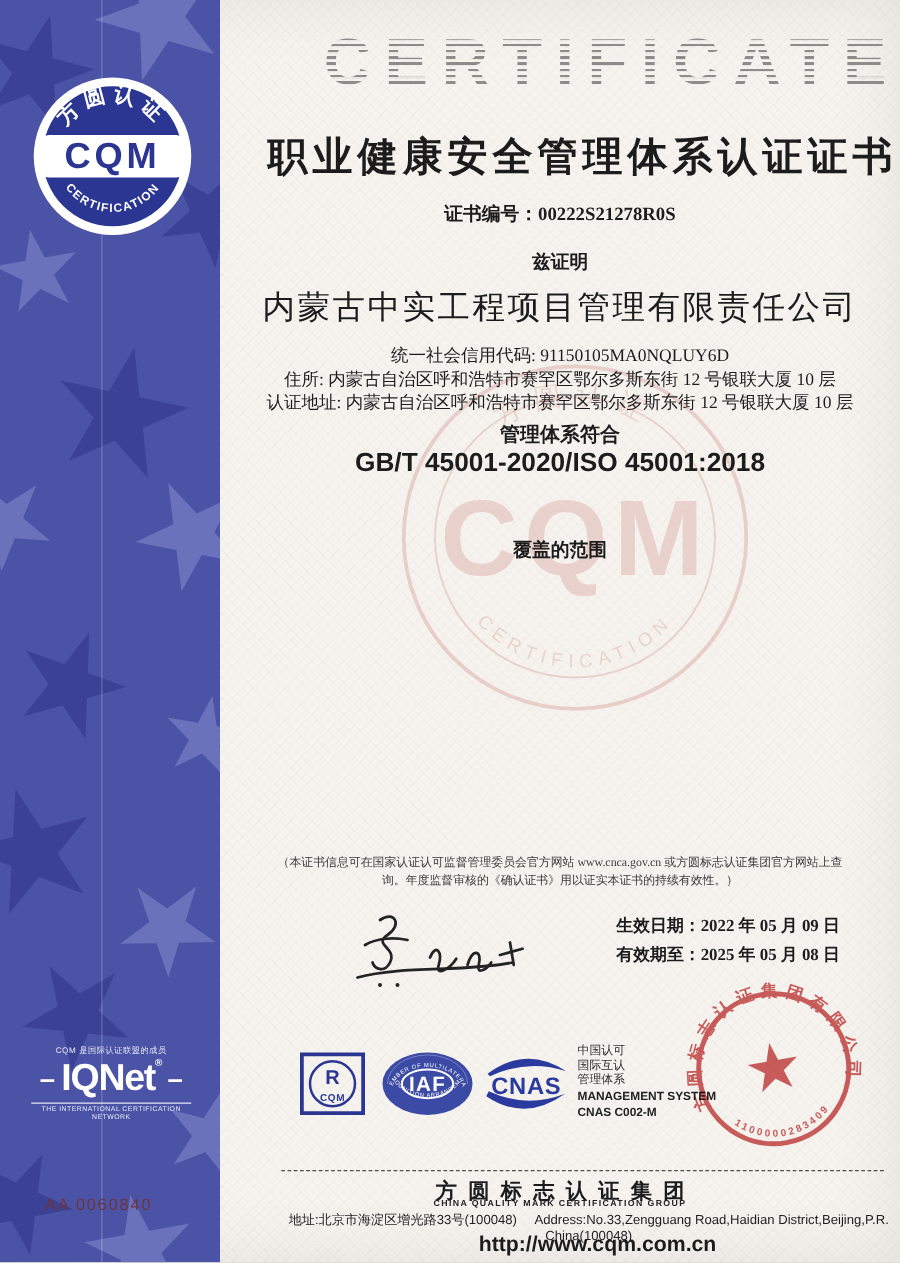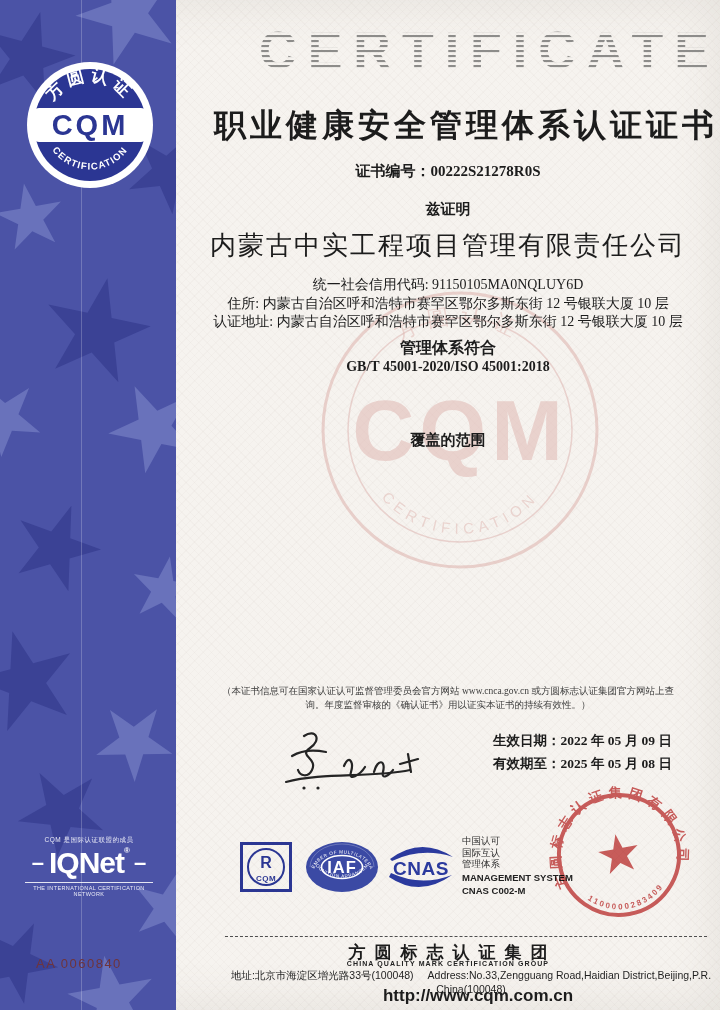--- a/index.html
+++ b/index.html
@@ -27,21 +27,21 @@
   }
   .content{left:176px;width:544px;text-align:center;}
   .cert-title{top:104px;font-size:32px;font-weight:900;letter-spacing:4px;padding-left:18px;}
   .cert-no{top:162px;font-size:15px;font-weight:bold;}
   .declare{top:200px;font-size:15px;font-weight:bold;}
   .company{top:228px;font-size:26px;letter-spacing:2px;font-weight:500;}
   .credit{top:276px;font-size:14px;}
   .addr1{top:295px;font-size:14px;}
   .addr2{top:313px;font-size:14px;}
   .conform{top:338px;font-size:16px;font-weight:bold;}
-  .standard{top:359px;font-size:14px;font-weight:bold;font-family:Liberation Serif, serif;}
+  .standard{top:359px;font-size:21px;font-weight:bold;font-family:Liberation Sans, sans-serif;}
   .scope-title{top:431px;font-size:15px;font-weight:bold;}
   .scope{top:457px;font-size:20px;letter-spacing:1px;}
   .note{top:684px;font-size:9.5px;line-height:14px;padding:0 40px;box-sizing:border-box;color:#3a3a3a;}
   .dates{left:493px;top:729px;font-size:13.5px;font-weight:bold;line-height:23px;text-align:left;}
   
   .iqnet{left:8px;top:836px;width:162px;text-align:center;color:#fff;font-family:"Liberation Sans",sans-serif;}
   .iqnet .member{font-size:6.5px;letter-spacing:0.5px;color:#e9eaf6;}
   .iqnet .row{display:flex;align-items:center;justify-content:center;gap:5px;margin-top:1px;}
   .iqnet .dash{font-size:22px;font-weight:bold;line-height:10px;}
   .iqnet .name{font-size:30px;font-weight:bold;letter-spacing:-1px;}

